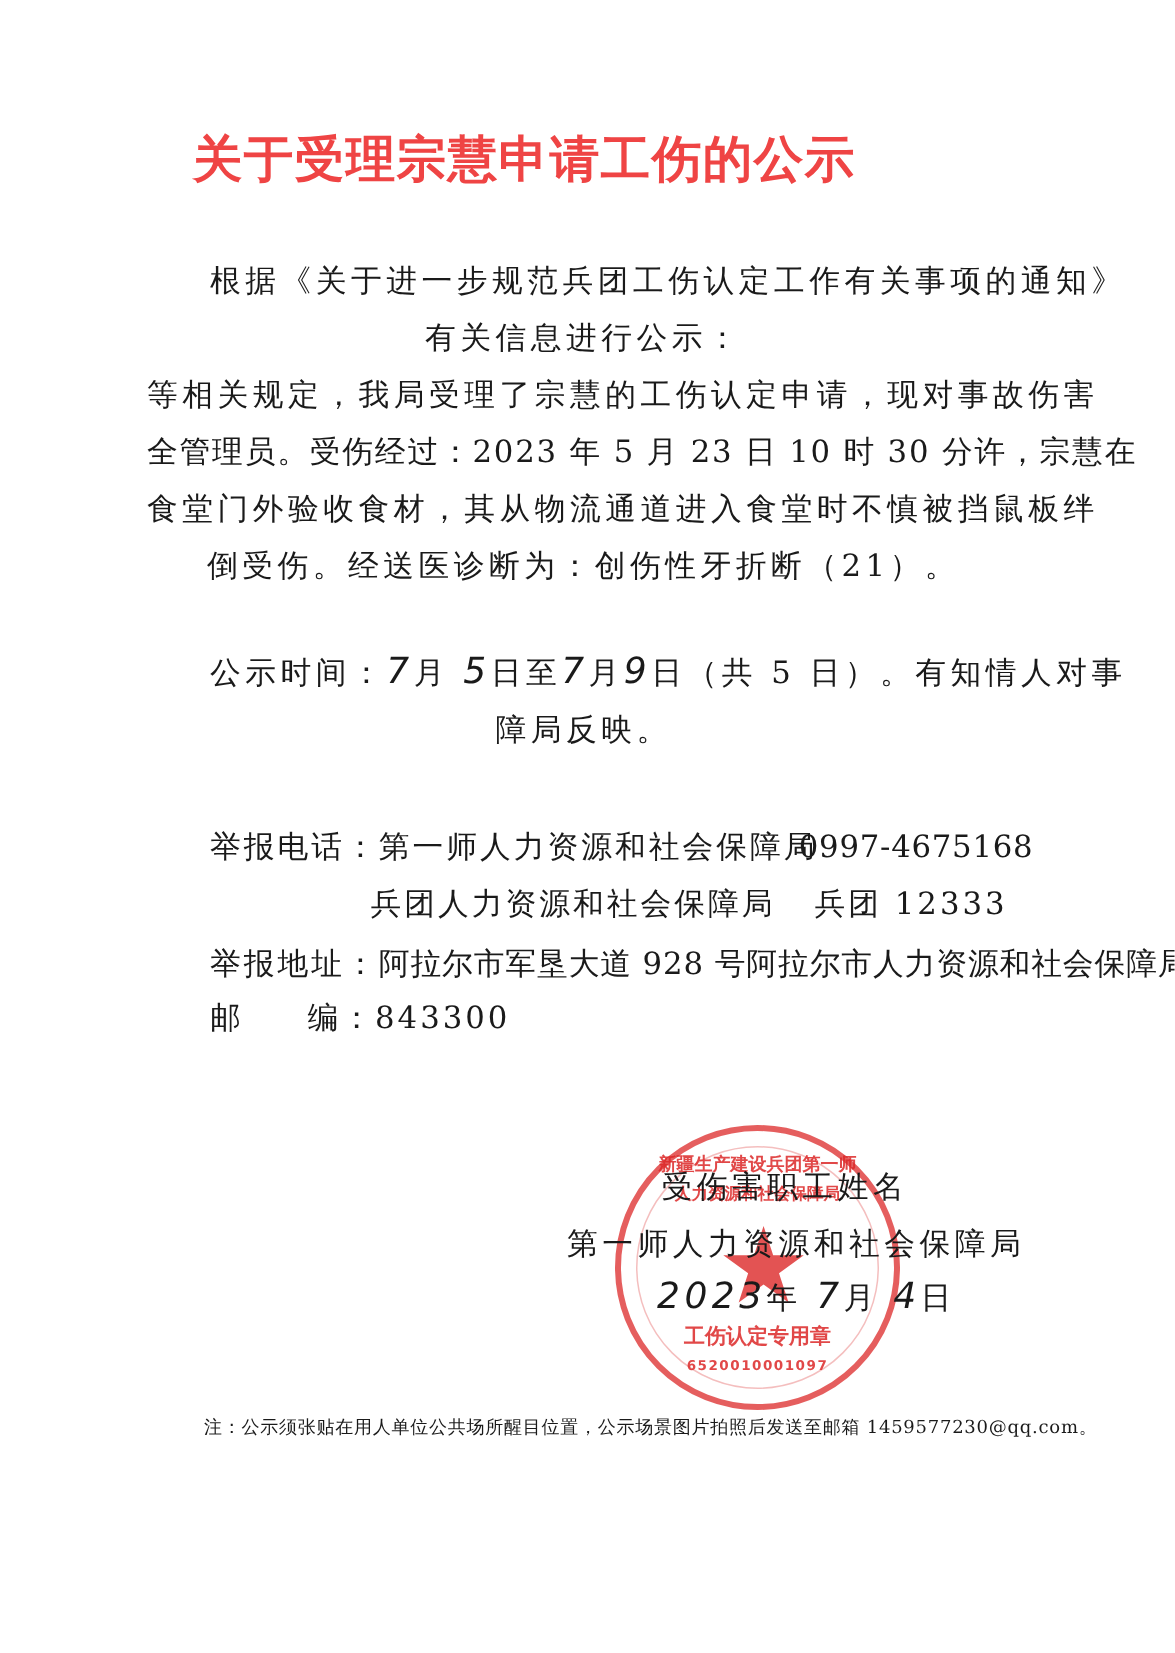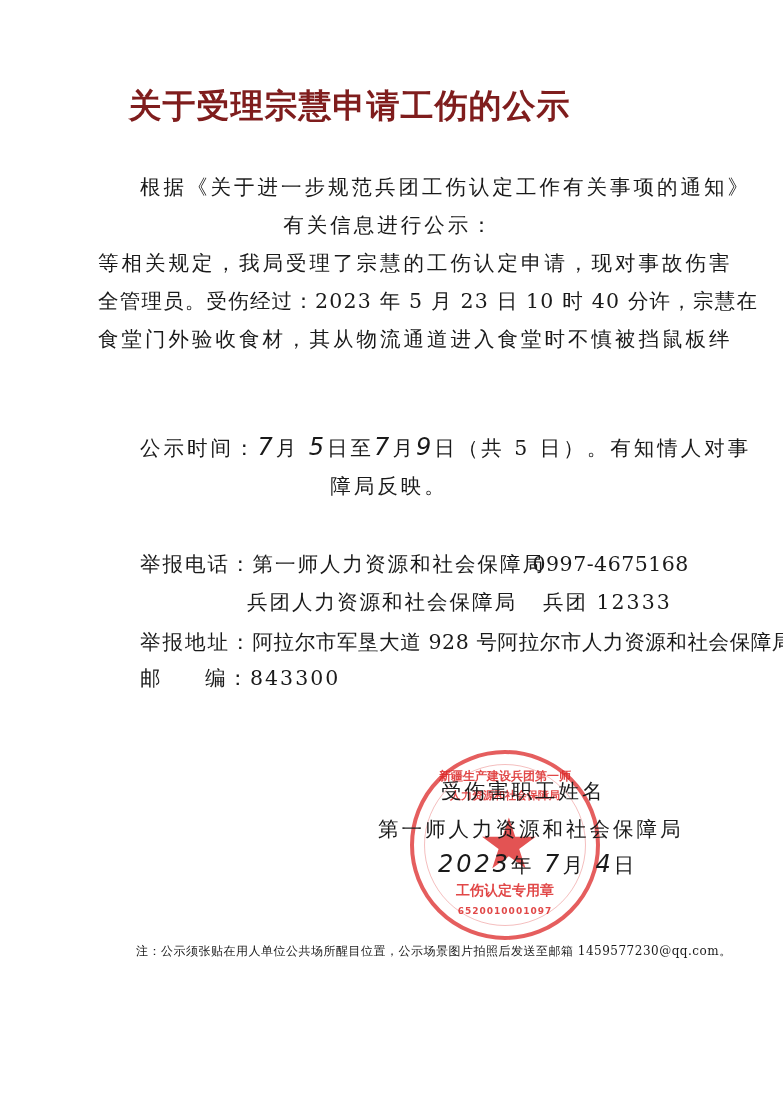--- a/index.html
+++ b/index.html
@@ -1,19 +1,19 @@
 <!DOCTYPE html>
 <html><head>
 <meta charset="utf-8">
 <style>
   html, body { margin: 0; padding: 0; background: #ffffff; }
   body { width: 783px; height: 1102px; position: relative; overflow: hidden;
          font-family: "DejaVu Serif", "Liberation Serif", serif; color: #1a1a1a; }
   .title { position: absolute; top: 84px; left: 0; width: 699px; text-align: center;
-           font-size: 33px; font-weight: bold; letter-spacing: 1px; color: #7f1d1d; }
+           font-size: 33px; font-weight: bold; letter-spacing: 1px; color: #ef4444; }
   .para { position: absolute; left: 140px; width: 540px; font-size: 20.5px;
           line-height: 38px; letter-spacing: 3px; margin: 0; }
   .line { white-space: nowrap; display: block; text-align: center; }
   .hand { font-family: "DejaVu Sans", sans-serif; font-style: italic; font-size: 24px; font-weight: 300; }
   .row { position: absolute; left: 140px; font-size: 20.5px; white-space: nowrap; letter-spacing: 2px; }
   .sig { position: absolute; font-size: 20.5px; white-space: nowrap; letter-spacing: 3px; }
   .seal { position: absolute; left: 410px; top: 750px; width: 190px; height: 190px;
           border-radius: 50%; border: 4px solid rgba(220,40,40,0.75); box-sizing: border-box; }
   .seal-inner { position: absolute; inset: 10px; border-radius: 50%;
                 border: 1px solid rgba(220,40,40,0.3); }
@@ -30,22 +30,23 @@
 
   <div class="title">关于受理宗慧申请工伤的公示</div>
 
   <div class="para" style="top:168px;">
     <span class="line" style="padding-left:0px;">根据《关于进一步规范兵团工伤认定工作有关事项的通知》</span>
     <span class="line" style="margin-left:-42px;">有关信息进行公示：</span>
     <span class="line" style="margin-left:-42px;">等相关规定，我局受理了宗慧的工伤认定申请，现对事故伤害</span>
   </div>
 
   <div class="para" style="top:282px;">
-    <span class="line" style="margin-left:-42px; letter-spacing:1.2px;">全管理员。受伤经过：2023 年 5 月 23 日 10 时 40 分许，宗慧在</span>
+    <span class="line" style="margin-left:-42px; letter-spacing:1.2px;">全管理员。受伤经过：2023 年 5 月 23 日 10 时 30 分许，宗慧在</span>
     <span class="line" style="margin-left:-42px;">食堂门外验收食材，其从物流通道进入食堂时不慎被挡鼠板绊</span>
+    <span class="line" style="margin-left:-42px;">倒受伤。经送医诊断为：创伤性牙折断（21）。</span>
   </div>
 
   <div class="para" style="top:428px;">
     <span class="line"><span>公示时间：</span><span class="hand">7</span><span>月</span> <span class="hand">5</span><span>日至</span><span class="hand">7</span><span>月</span><span class="hand">9</span><span>日（共 5 日）。有知情人对事</span></span>
     <span class="line" style="margin-left:-42px;">障局反映。</span>
   </div>
 
   <div class="row" style="top:550px;">
     <span>举报电话：</span><span style="display:inline-block;width:280px;">第一师人力资源和社会保障局</span><span style="letter-spacing:0.5px;">0997-4675168</span>
   </div>

